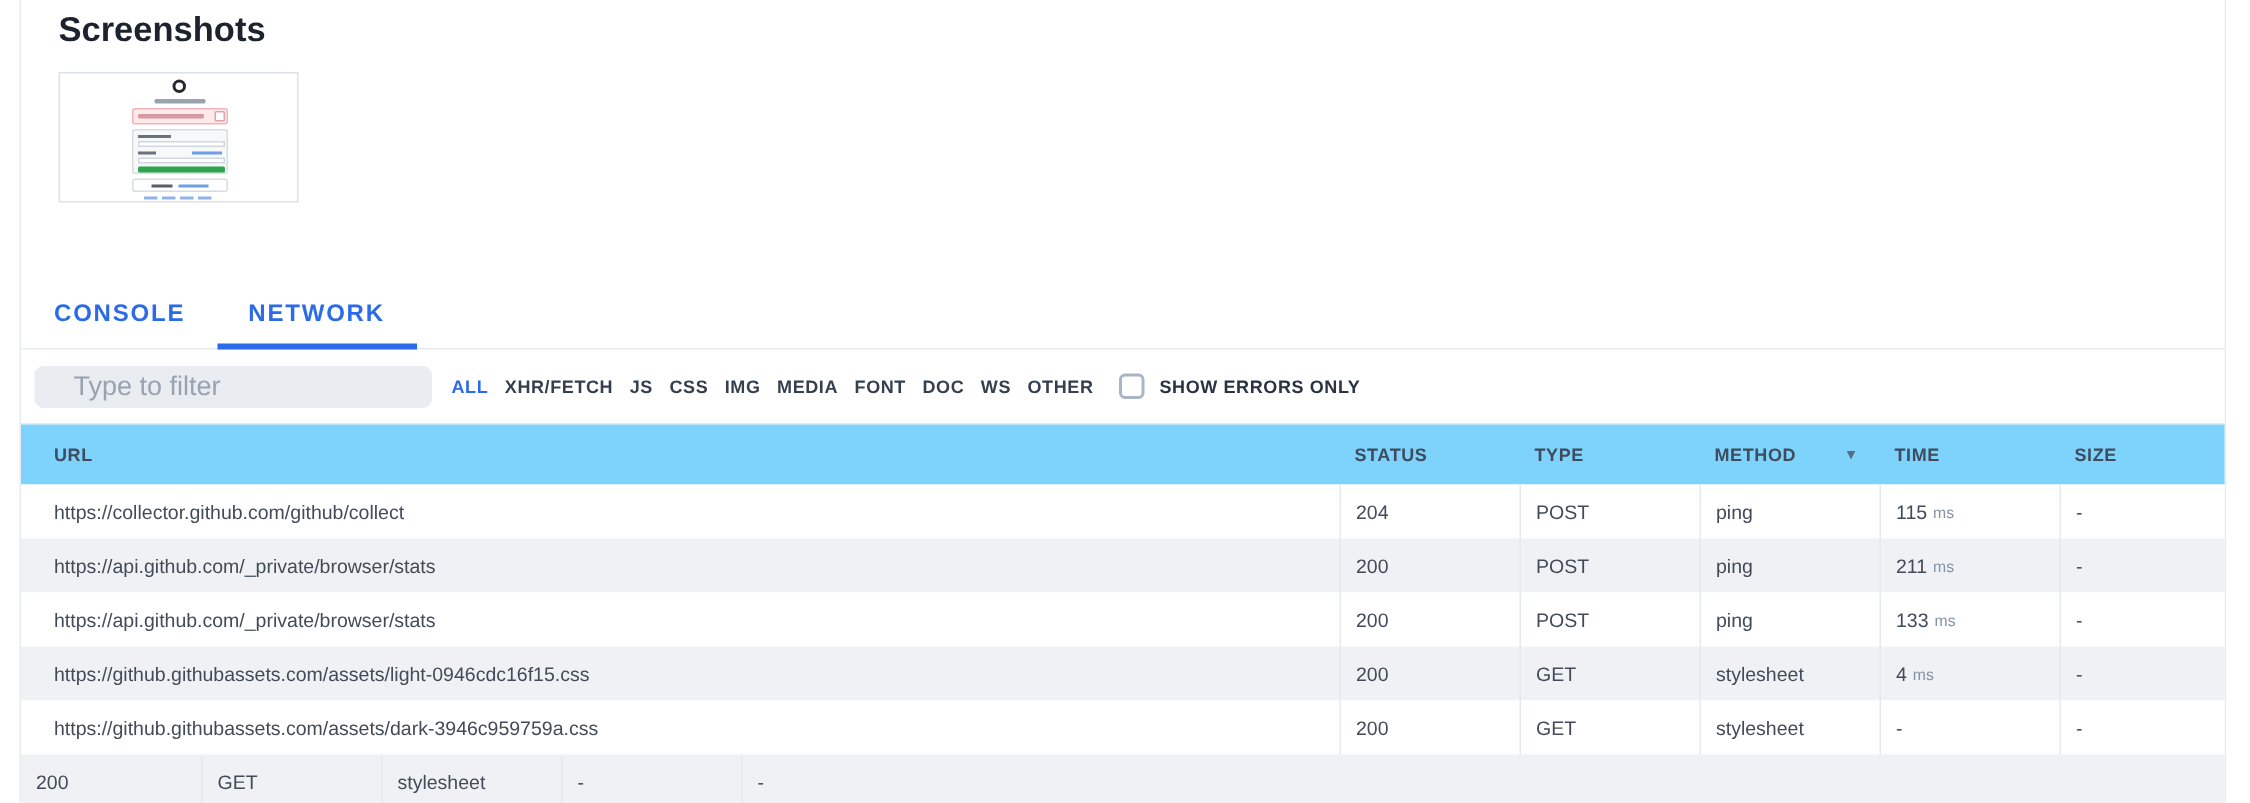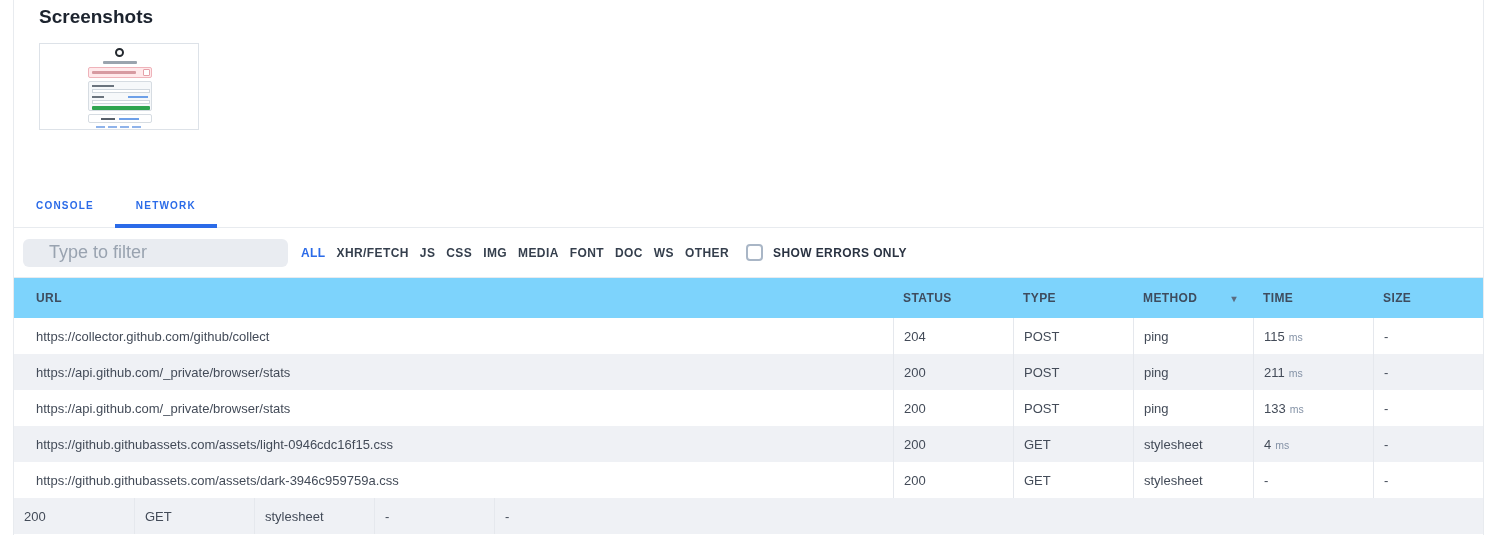--- a/index.html
+++ b/index.html
@@ -12,21 +12,21 @@
   .panel {
     position: absolute; left: 13px; top: 0; width: 1471px; height: 535px;
     border-left: 1px solid #e8ebef;
     border-right: 1px solid #e8ebef;
     background: #fff;
   }
 
   
   .shots-title {
     margin: 6px 0 0 25px;
-    font-size: 19px; font-weight: 700; color: #1c232e;
+    font-size: 23px; font-weight: 700; color: #1c232e;
   }
   .thumb {
     position: relative;
     margin: 15px 0 0 25px;
     width: 160px; height: 87px;
     border: 1px solid #dde2e8;
     background: #fff;
     cursor: pointer;
   }
   .thumb * { position: absolute; }
@@ -53,21 +53,21 @@
     display: flex;
     margin-top: 56px;
     height: 42px;
     border-bottom: 1px solid #e8ebef;
     padding-left: 1px;
   }
   .tab {
     height: 42px;
     padding: 0 21px;
     display: flex; align-items: center;
-    font-size: 10px; font-weight: 700; letter-spacing: 1.2px;
+    font-size: 16px; font-weight: 700; letter-spacing: 1.2px;
     color: #2b6be8;
     border: none; background: transparent;
     border-bottom: 4px solid transparent;
     cursor: pointer;
     font-family: "Liberation Sans", sans-serif;
   }
   .tab.active { border-bottom-color: #2b6be8; }
 
   
   .filterbar {

